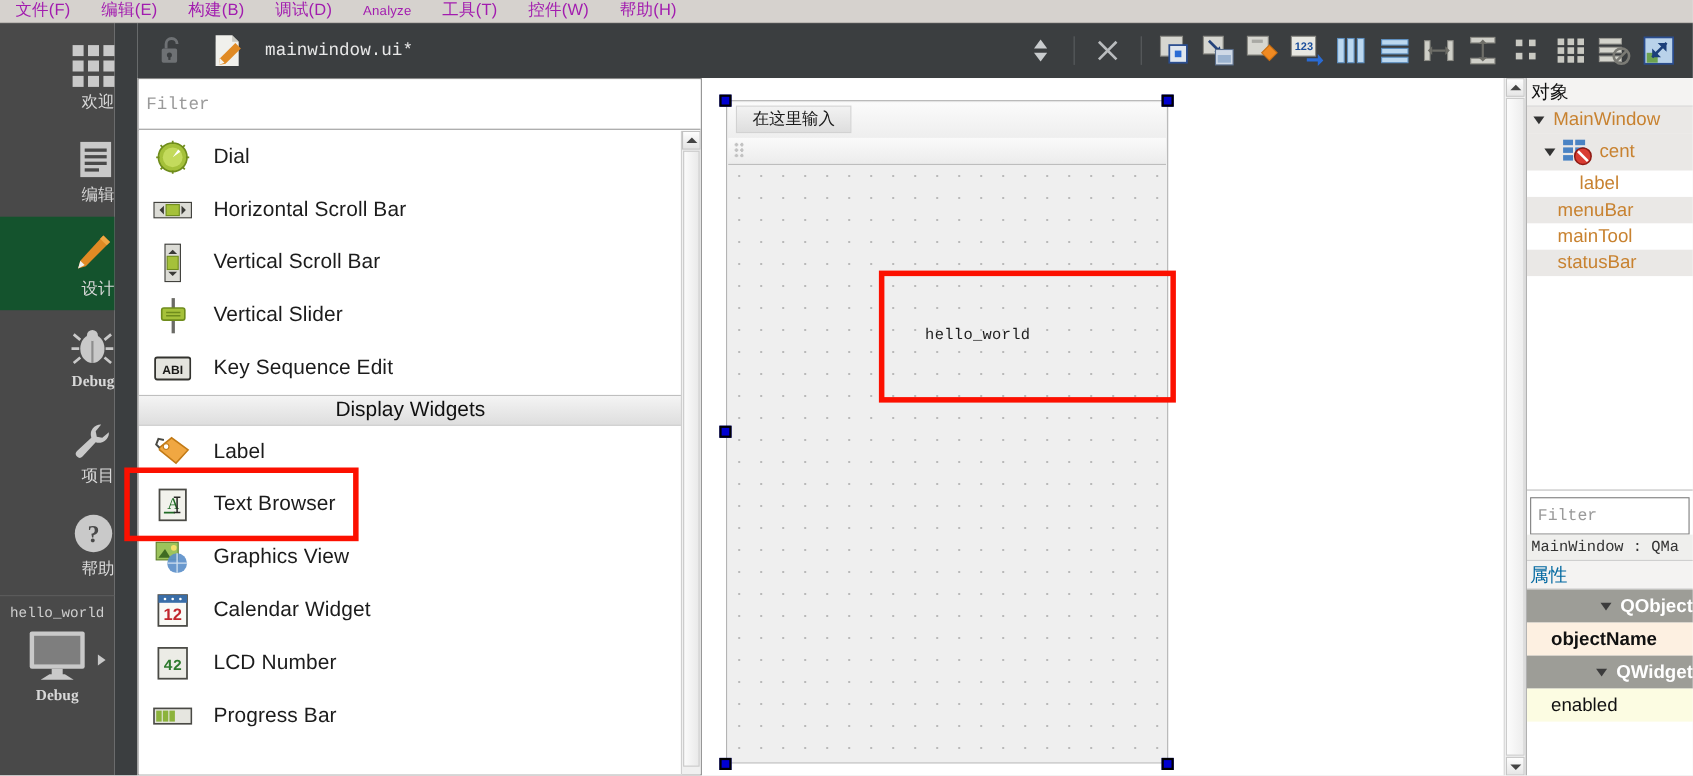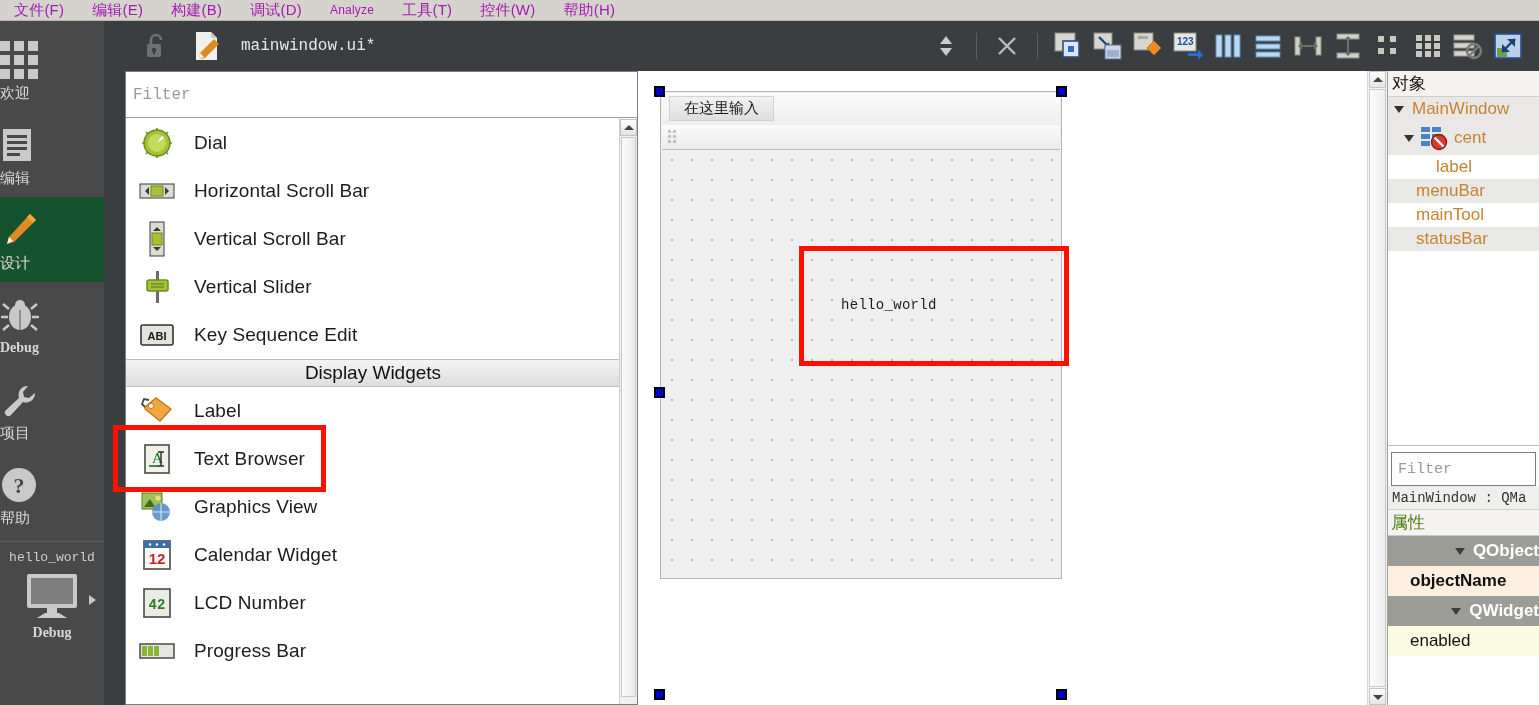--- a/index.html
+++ b/index.html
@@ -23,21 +23,21 @@
   }
   .menubar .mitem.lat{font-size:12px;}
 
   
   .modebar{
     position:absolute;left:0;top:21px;width:104px;height:684px;
     background:#494949;
   }
   .modebtn{
     position:relative;width:104px;height:85px;
-    display:flex;flex-direction:column;align-items:flex-start;justify-content:center;
+    display:flex;flex-direction:column;align-items:flex-end;justify-content:center;
     color:#d2d2d2;cursor:default;
   }
   .modebtn.active{background:#14532d;}
   .modebtn .glyph{height:44px;display:flex;align-items:center;justify-content:center;}
   .modebtn .mlabel{font-size:15px;color:#d8d8d8;margin-top:2px;line-height:18px;}
   .modebtn.lat .mlabel{font-size:14px;font-family:"Liberation Serif",serif;font-weight:bold;}
 
   .kitsep{width:104px;height:1px;background:#5d5d5d;margin-top:4px;}
   .kitbox{width:104px;padding-top:8px;display:flex;flex-direction:column;align-items:center;}
   .kitname{font-family:"Liberation Mono","DejaVu Sans Mono",monospace;font-size:13px;color:#cfcfcf;}
@@ -97,21 +97,21 @@
   .wb-scroll .up{position:absolute;top:0;left:0;width:17px;height:17px;background:linear-gradient(#fdfdfd,#e4e4e4);border:1px solid #c2c2c2;box-sizing:border-box;}
   .wb-scroll .thumb{position:absolute;top:18px;left:1px;width:15px;height:560px;background:linear-gradient(90deg,#fbfbfb,#e9e9e9);border:1px solid #c9c9c9;box-sizing:border-box;}
   .caret-up{width:0;height:0;border-left:5px solid transparent;border-right:5px solid transparent;border-bottom:5px solid #444;margin:5px auto;}
 
   
   .canvas{
     position:absolute;left:638px;top:71px;width:748px;height:634px;
     background:#ffffff;overflow:hidden;
   }
   .form{
-    position:absolute;left:660px;top:91px;width:402px;height:488px;
+    position:absolute;left:660px;top:91px;width:402px;height:603px;
     background:#efefef;border:1px solid #b4b4b4;box-sizing:border-box;
   }
   .form-menubar{
     position:absolute;left:1px;top:1px;right:1px;height:32px;
     background:linear-gradient(#fbfbfb,#eeeeee);border-bottom:1px solid #dcdcdc;
   }
   .typehere{
     position:absolute;left:7px;top:3px;height:25px;min-width:105px;
     background:linear-gradient(#f2f2f2,#dedede);border:1px solid #d2d2d2;box-sizing:border-box;
     display:flex;align-items:center;justify-content:center;
@@ -172,21 +172,21 @@
     display:flex;align-items:center;
   }
   .prop-filter span{font-family:"Liberation Mono","DejaVu Sans Mono",monospace;font-size:15px;color:#9a9a9a;padding-left:6px;}
   .prop-obj{
     height:24px;background:#efefed;border-bottom:1px solid #cfcfcf;box-sizing:border-box;
     display:flex;align-items:center;padding-left:4px;
     font-family:"Liberation Mono","DejaVu Sans Mono",monospace;font-size:14px;color:#333;white-space:nowrap;
   }
   .prop-hdr{
     height:26px;background:#f4f3f2;border-bottom:1px solid #c8c8c8;box-sizing:border-box;
-    display:flex;align-items:center;padding-left:3px;font-size:17px;color:#4d7c0f;
+    display:flex;align-items:center;padding-left:3px;font-size:17px;color:#0369a1;
   }
   .prow{height:30px;display:flex;align-items:center;box-sizing:border-box;white-space:nowrap;}
   .prow.group{background:#9d9d97;color:#fff;font-weight:bold;font-size:17px;padding-left:6px;justify-content:flex-end;}
   .prow.group .tw{display:inline-block;width:0;height:0;border-left:5px solid transparent;border-right:5px solid transparent;border-top:7px solid #3c3c3c;margin-right:8px;}
   .prow.val{font-size:17px;color:#111;padding-left:22px;}
   .prow.val.bold{font-weight:bold;background:#fdf0e1;}
   .prow.val.yel{background:#fcfce2;}
 
   
   .annot{position:absolute;border:5px solid #fc1000;box-sizing:border-box;pointer-events:none;}

